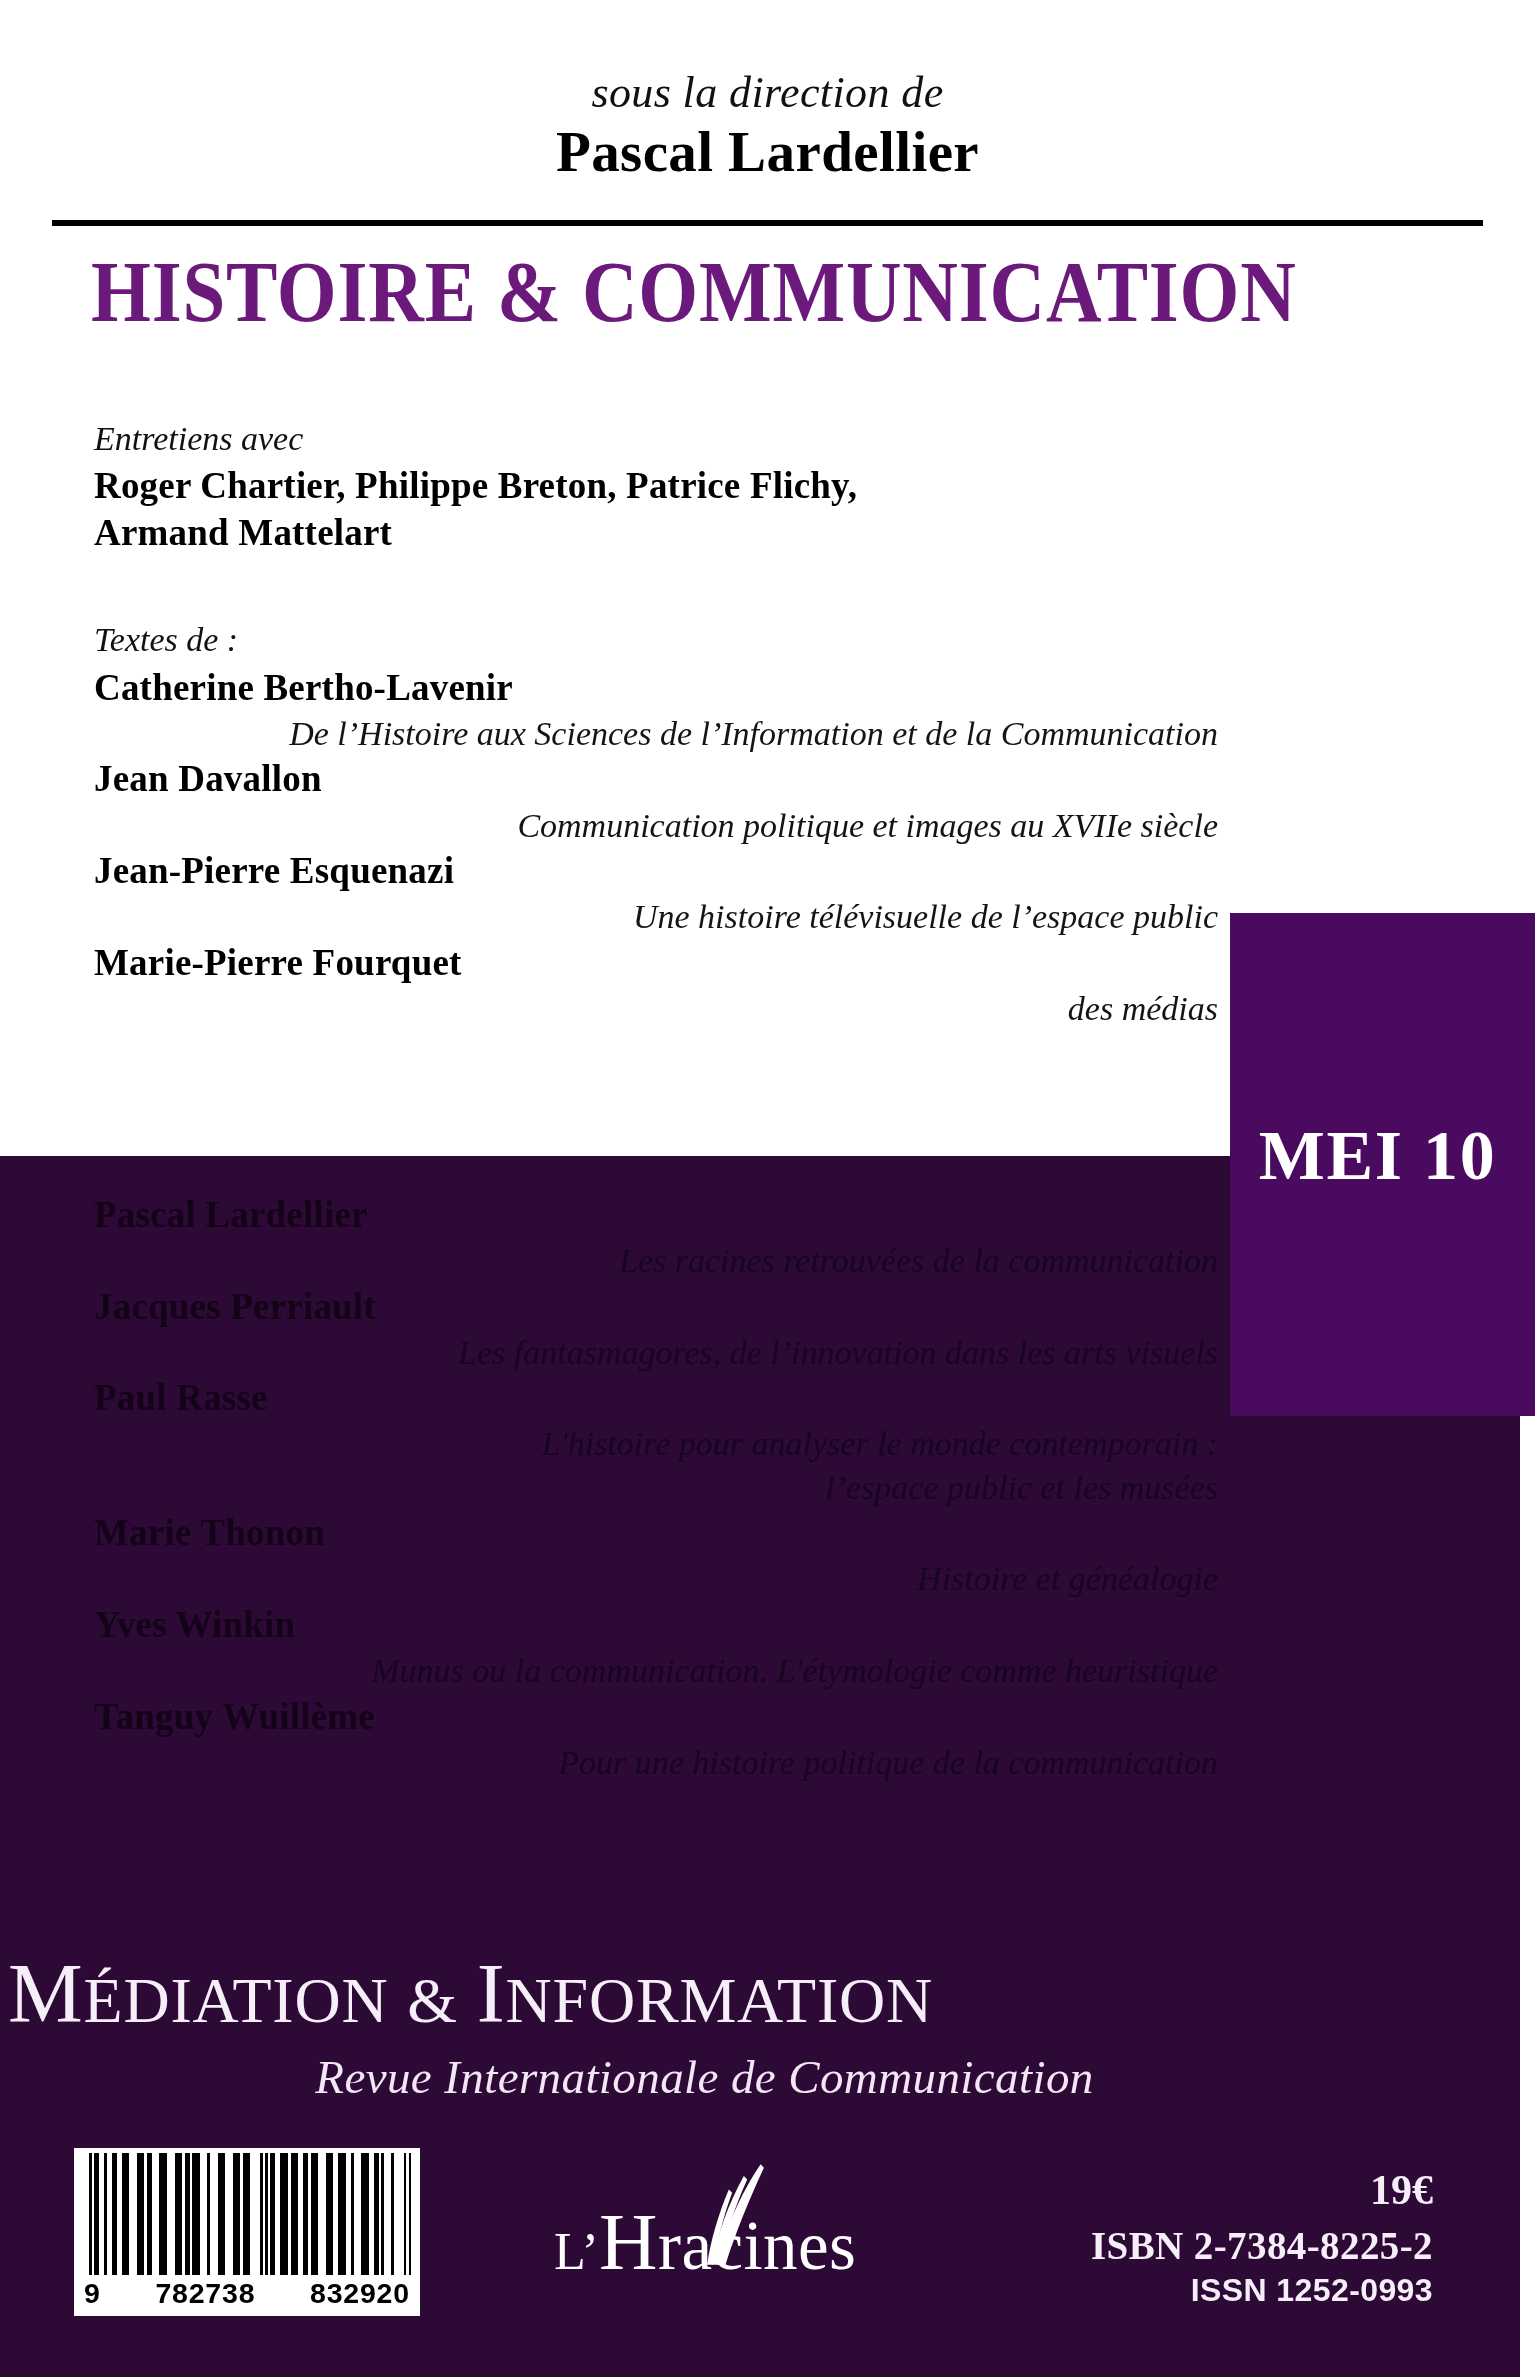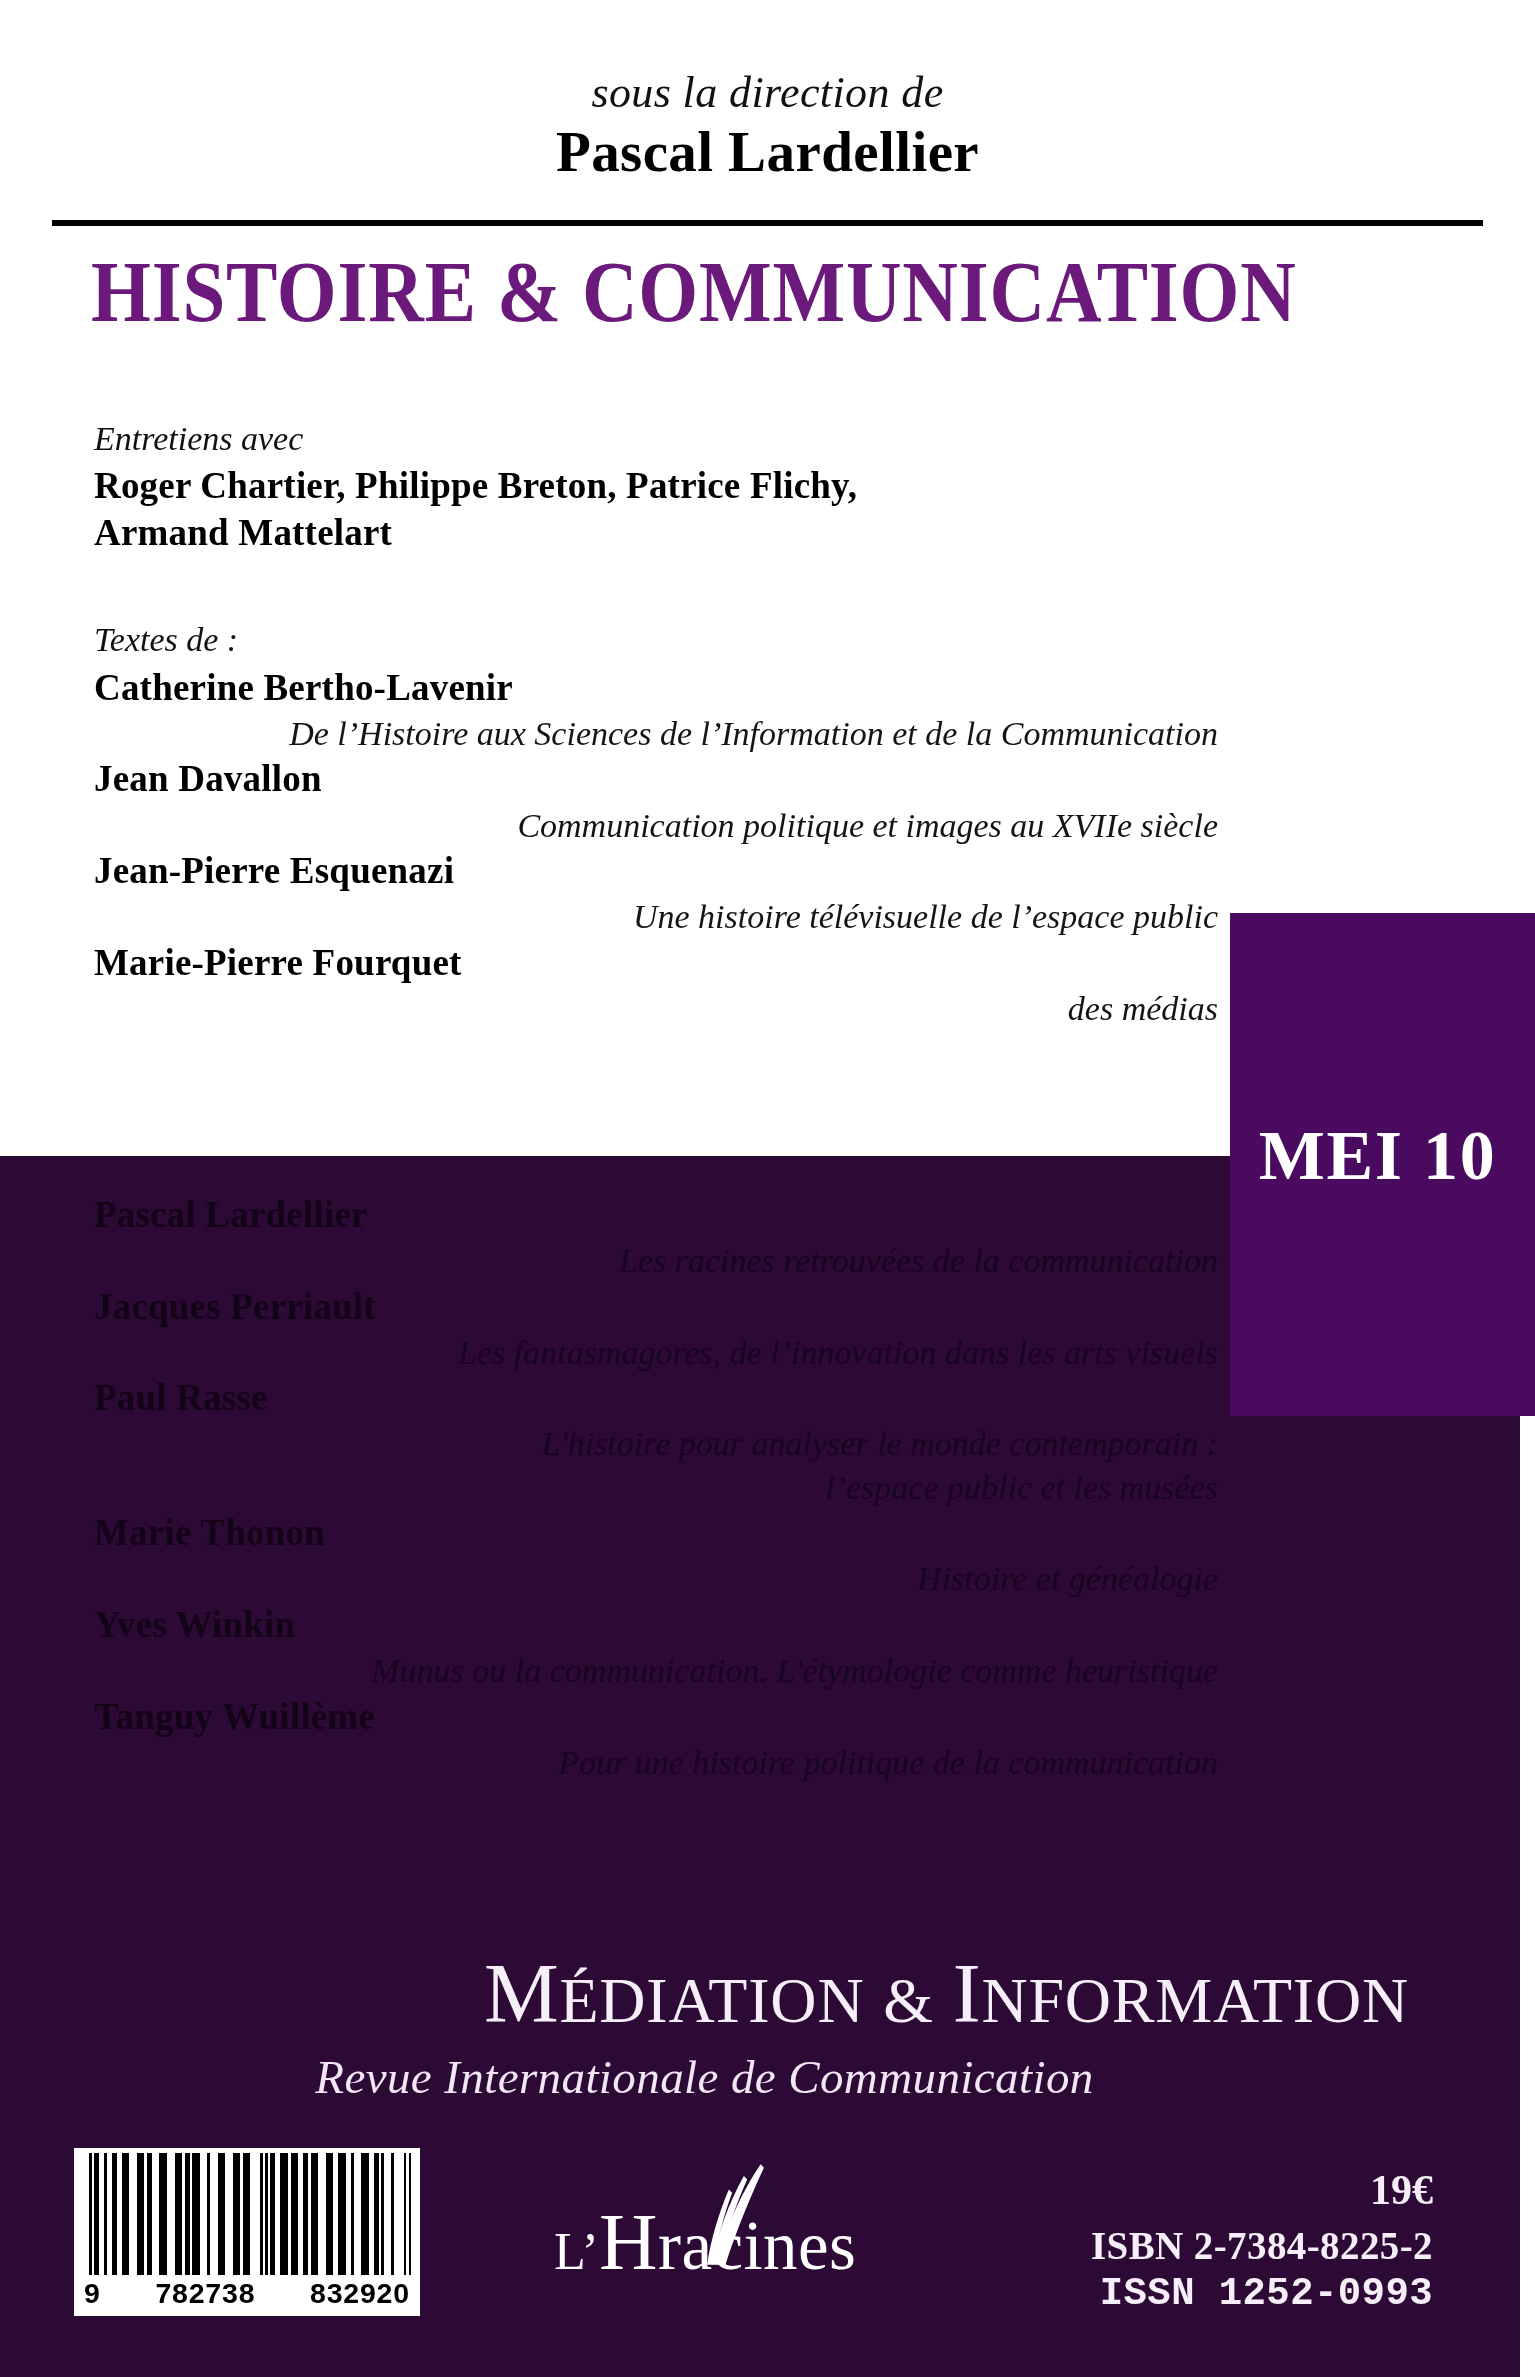--- a/index.html
+++ b/index.html
@@ -147,25 +147,26 @@
     height: 961px;
     background: #ffffff;
   }
 
   
   .journal-name {
     position: absolute;
     left: 0;
     top: 1945px;
     width: 1409px;
-    text-align: right;
+    text-align: left;
     color: #F6EEF8;
     font-size: 72px;
     letter-spacing: 0.8px;
     font-family: "Liberation Serif", "DejaVu Serif", serif;
+    padding-left: 8px;
   }
   .journal-name .big { font-size: 84px; }
   .journal-name .sc  { font-size: 64px; }
   .journal-sub {
     position: absolute;
     left: 0;
     top: 2050px;
     width: 1409px;
     text-align: center;
     color: #F3E7F6;
@@ -250,23 +251,23 @@
     font-size: 39px;
     letter-spacing: 0.4px;
     font-family: "Liberation Serif", "DejaVu Serif", serif;
   }
   .issn {
     position: absolute;
     right: 102px;
     top: 2272px;
     color: #F6EEF8;
     font-weight: bold;
-    font-size: 39px;
-    letter-spacing: 0.4px;
-    font-family: Liberation Mono, monospace;
+    font-size: 32px;
+    letter-spacing: 0.4px;
+    font-family: Liberation Sans, sans-serif;
   }
 </style>
 </head>
 <body>
 
 <div id="cover">
 
   <div class="sous-dir">sous la direction de</div>
   <div class="editor-name">Pascal Lardellier</div>
   <div class="rule"></div>

